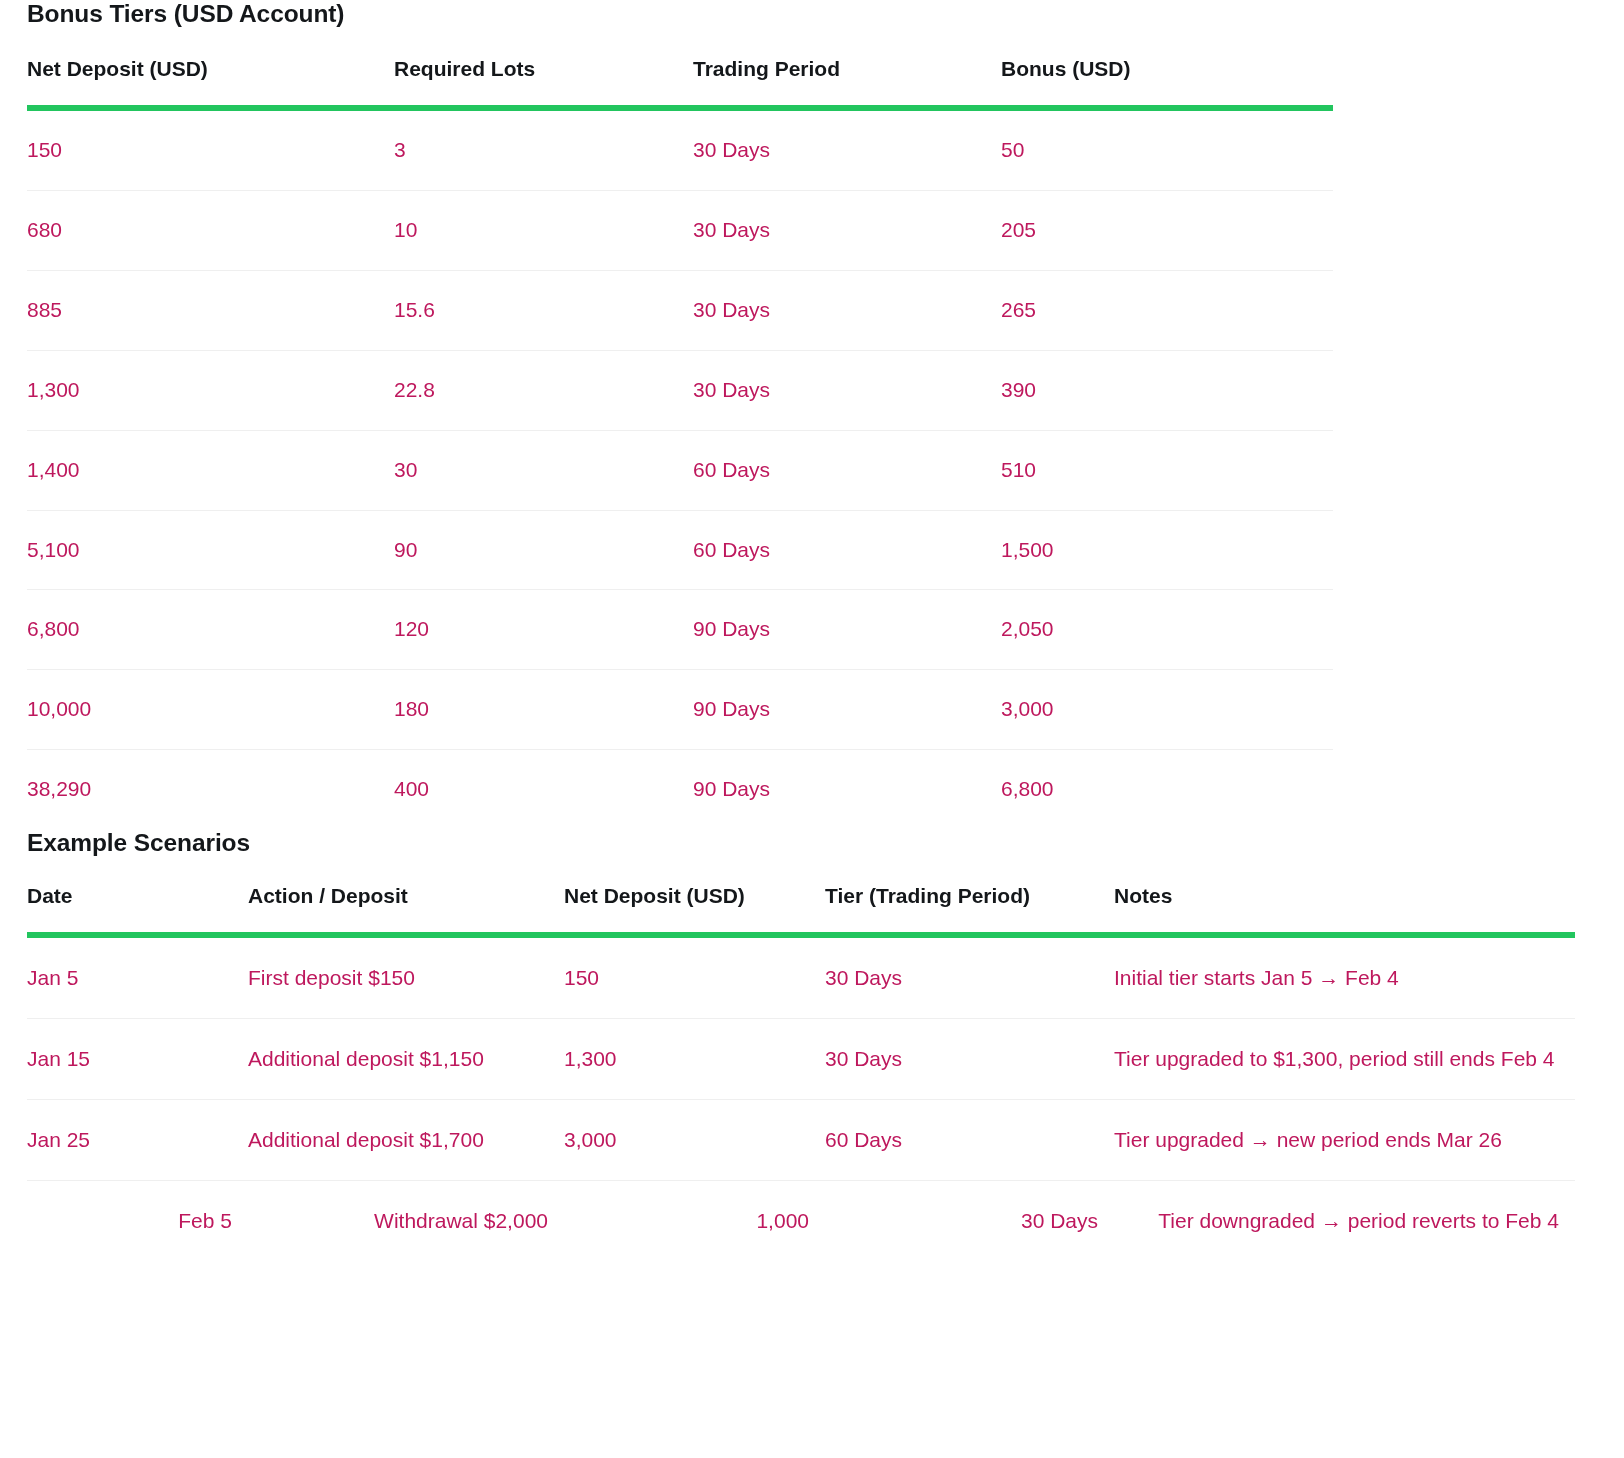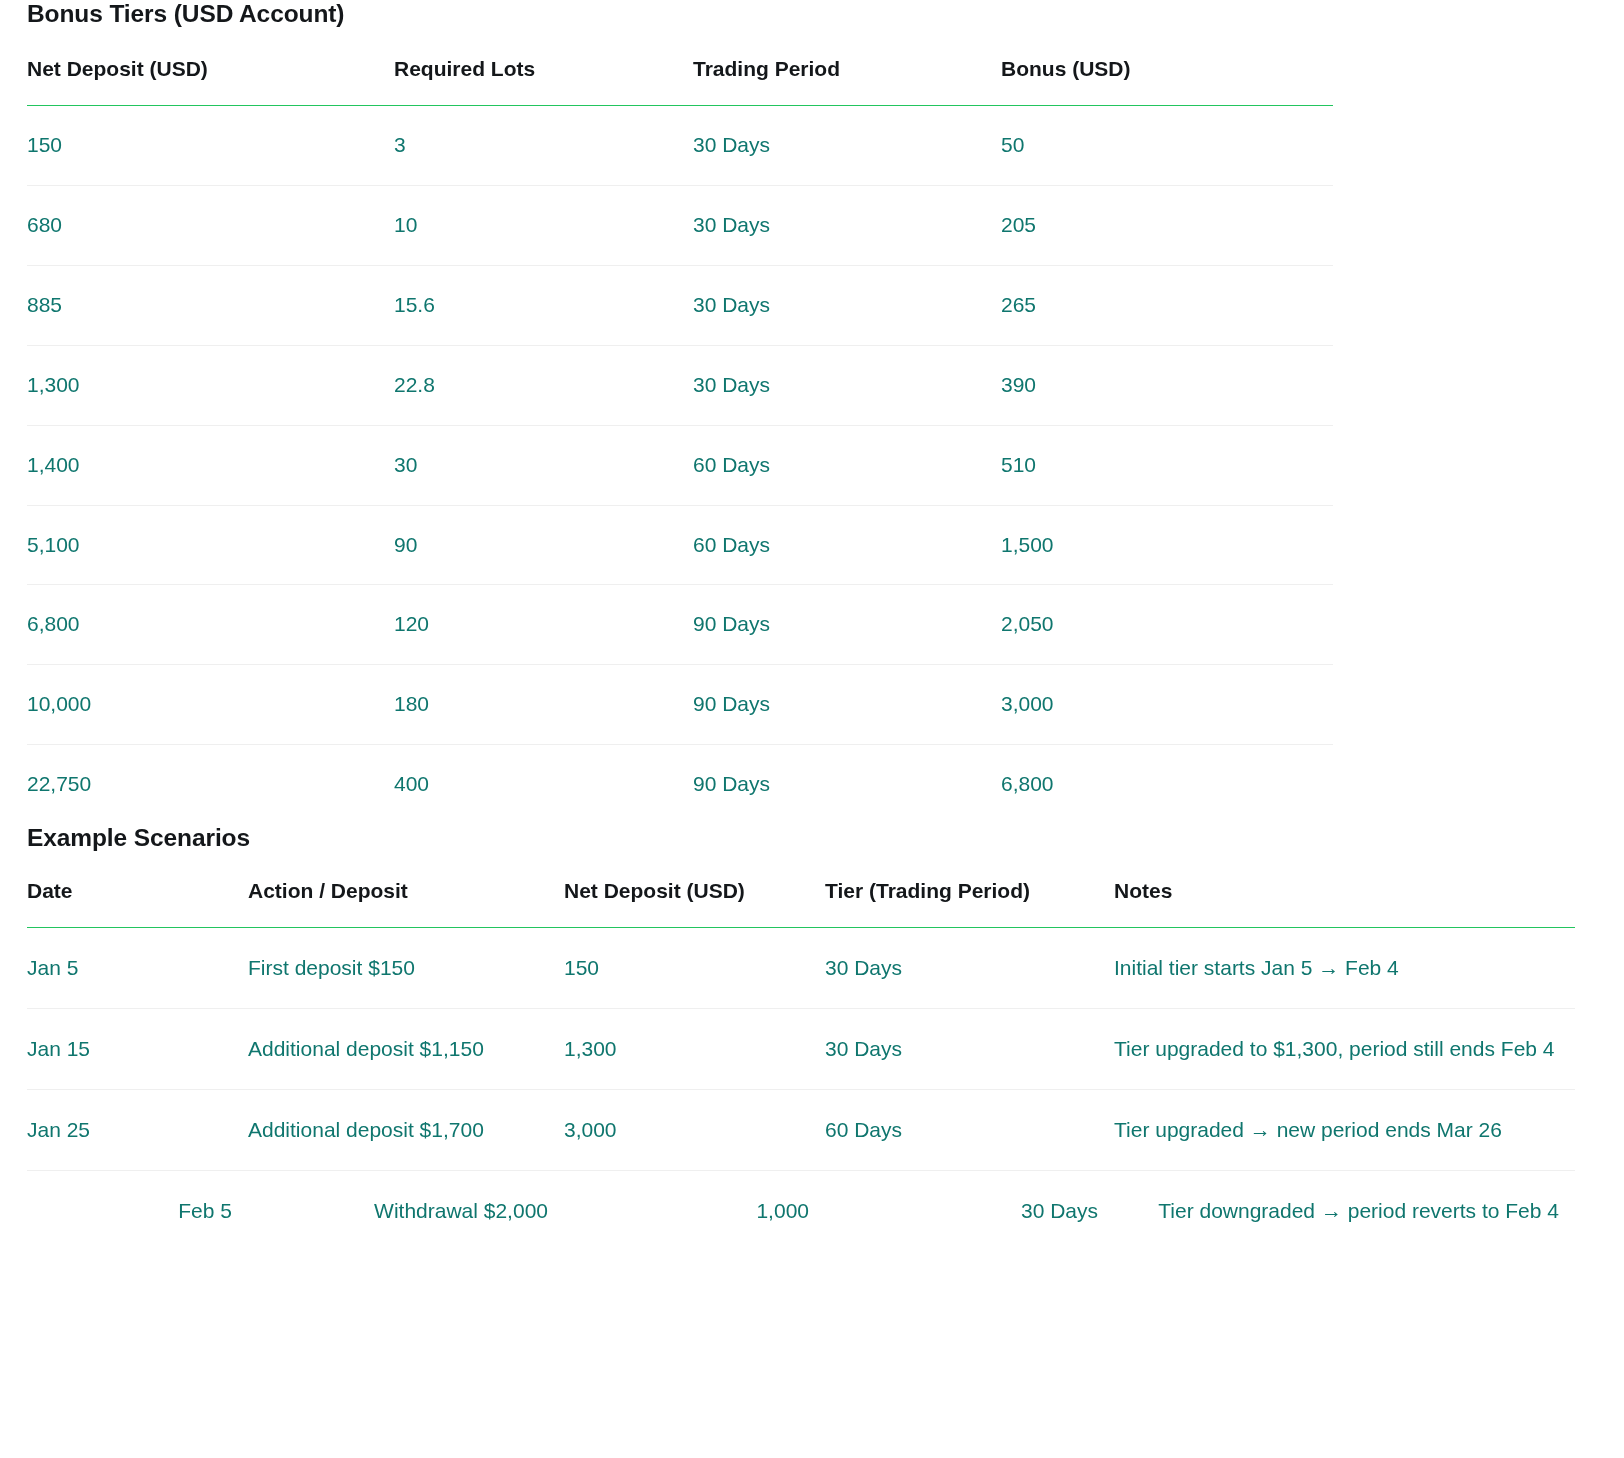--- a/index.html
+++ b/index.html
@@ -44,28 +44,28 @@
   table.tiers-table { width: 1306px; margin-top: 29px; }
   table.scenarios-table { width: 1548px; margin-top: 27px; }
 
   thead th {
     text-align: left;
     font-weight: 700;
     font-size: 21px;
     color: #14171a;
     padding: 0 0 24px 0;
     vertical-align: top;
-    border-bottom: 1px solid #22c55e;
+    border-bottom: 6px solid #22c55e;
     white-space: nowrap;
   }
 
   tbody td {
     text-align: left;
     font-weight: 400;
-    color: #0f766e;
+    color: #be185d;
     vertical-align: top;
     border-bottom: 1px solid #efefef;
     line-height: 1.52;
   }
 
   table.tiers-table tbody td {
     padding: 23px 10px 24px 0;
   }
   table.tiers-table tbody tr:last-child td {
     border-bottom: none;
@@ -157,21 +157,21 @@
         <td>90 Days</td>
         <td>2,050</td>
       </tr>
       <tr>
         <td>10,000</td>
         <td>180</td>
         <td>90 Days</td>
         <td>3,000</td>
       </tr>
       <tr>
-        <td>22,750</td>
+        <td>38,290</td>
         <td>400</td>
         <td>90 Days</td>
         <td>6,800</td>
       </tr>
     </tbody>
   </table>
 
   <h2 class="section-title scenarios-title">Example Scenarios</h2>
 
   <table class="scenarios-table">

